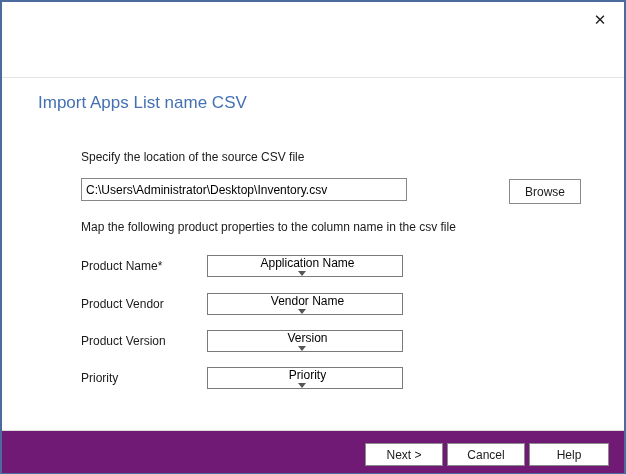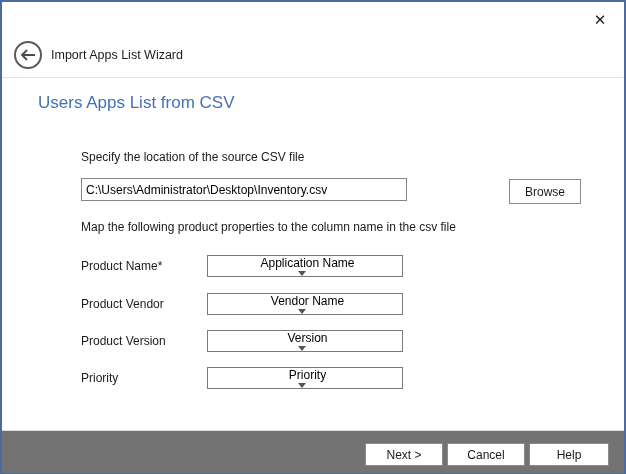--- a/index.html
+++ b/index.html
@@ -96,48 +96,38 @@
     border-top: 5px solid #555;
     margin-right: 7px;
   }
   .row1 { top: 253px; } .row1l { top: 257px; }
   .row2 { top: 291px; align-items: center; } .row2l { top: 295px; }
   .row3 { top: 328px; } .row3l { top: 332px; }
   .row4 { top: 365px; } .row4l { top: 369px; }
   .footer {
     position: absolute; left: 0; top: 428px;
     width: 100%; height: 43px;
-    background: #737373;
+    background: #701a75;
     border-top: 1px solid #dcdcdc;
   }
   .next-btn   { position: absolute; left: 363px; top: 12px; width: 78px; height: 23px; }
   .cancel-btn { position: absolute; left: 445px; top: 12px; width: 78px; height: 23px; }
   .help-btn   { position: absolute; left: 527px; top: 12px; width: 80px; height: 23px; }
 </style>
 </head>
 <body>
 
 <div class="window">
 
   <button class="close-btn">✕</button>
 
-  <div class="header">
-    <div class="back-btn">
-      <span>
-        <svg width="16" height="12" viewBox="0 0 16 12">
-          <path d="M7 1 L2 6 L7 11 M2 6 H15" fill="none" stroke="#4a4a4a" stroke-width="1.8"></path>
-        </svg>
-      </span>
-    </div>
-    <span class="header-title">Import Apps List Wizard</span>
-  </div>
 
   <div class="divider"></div>
 
-  <div class="heading">Users Apps List from CSV</div>
+  <div class="heading">Import Apps List name CSV</div>
 
   <div class="label file-label">Specify the location of the source CSV file</div>
 
   <input class="path-input" type="text" value="C:\Users\Administrator\Desktop\Inventory.csv" style="">
 
   <button class="btn browse-btn">Browse</button>
 
   <div class="label map-label">Map the following product properties to the column name in the csv file</div>
 
   <div class="label map-row-label row1l">Product Name*</div>

